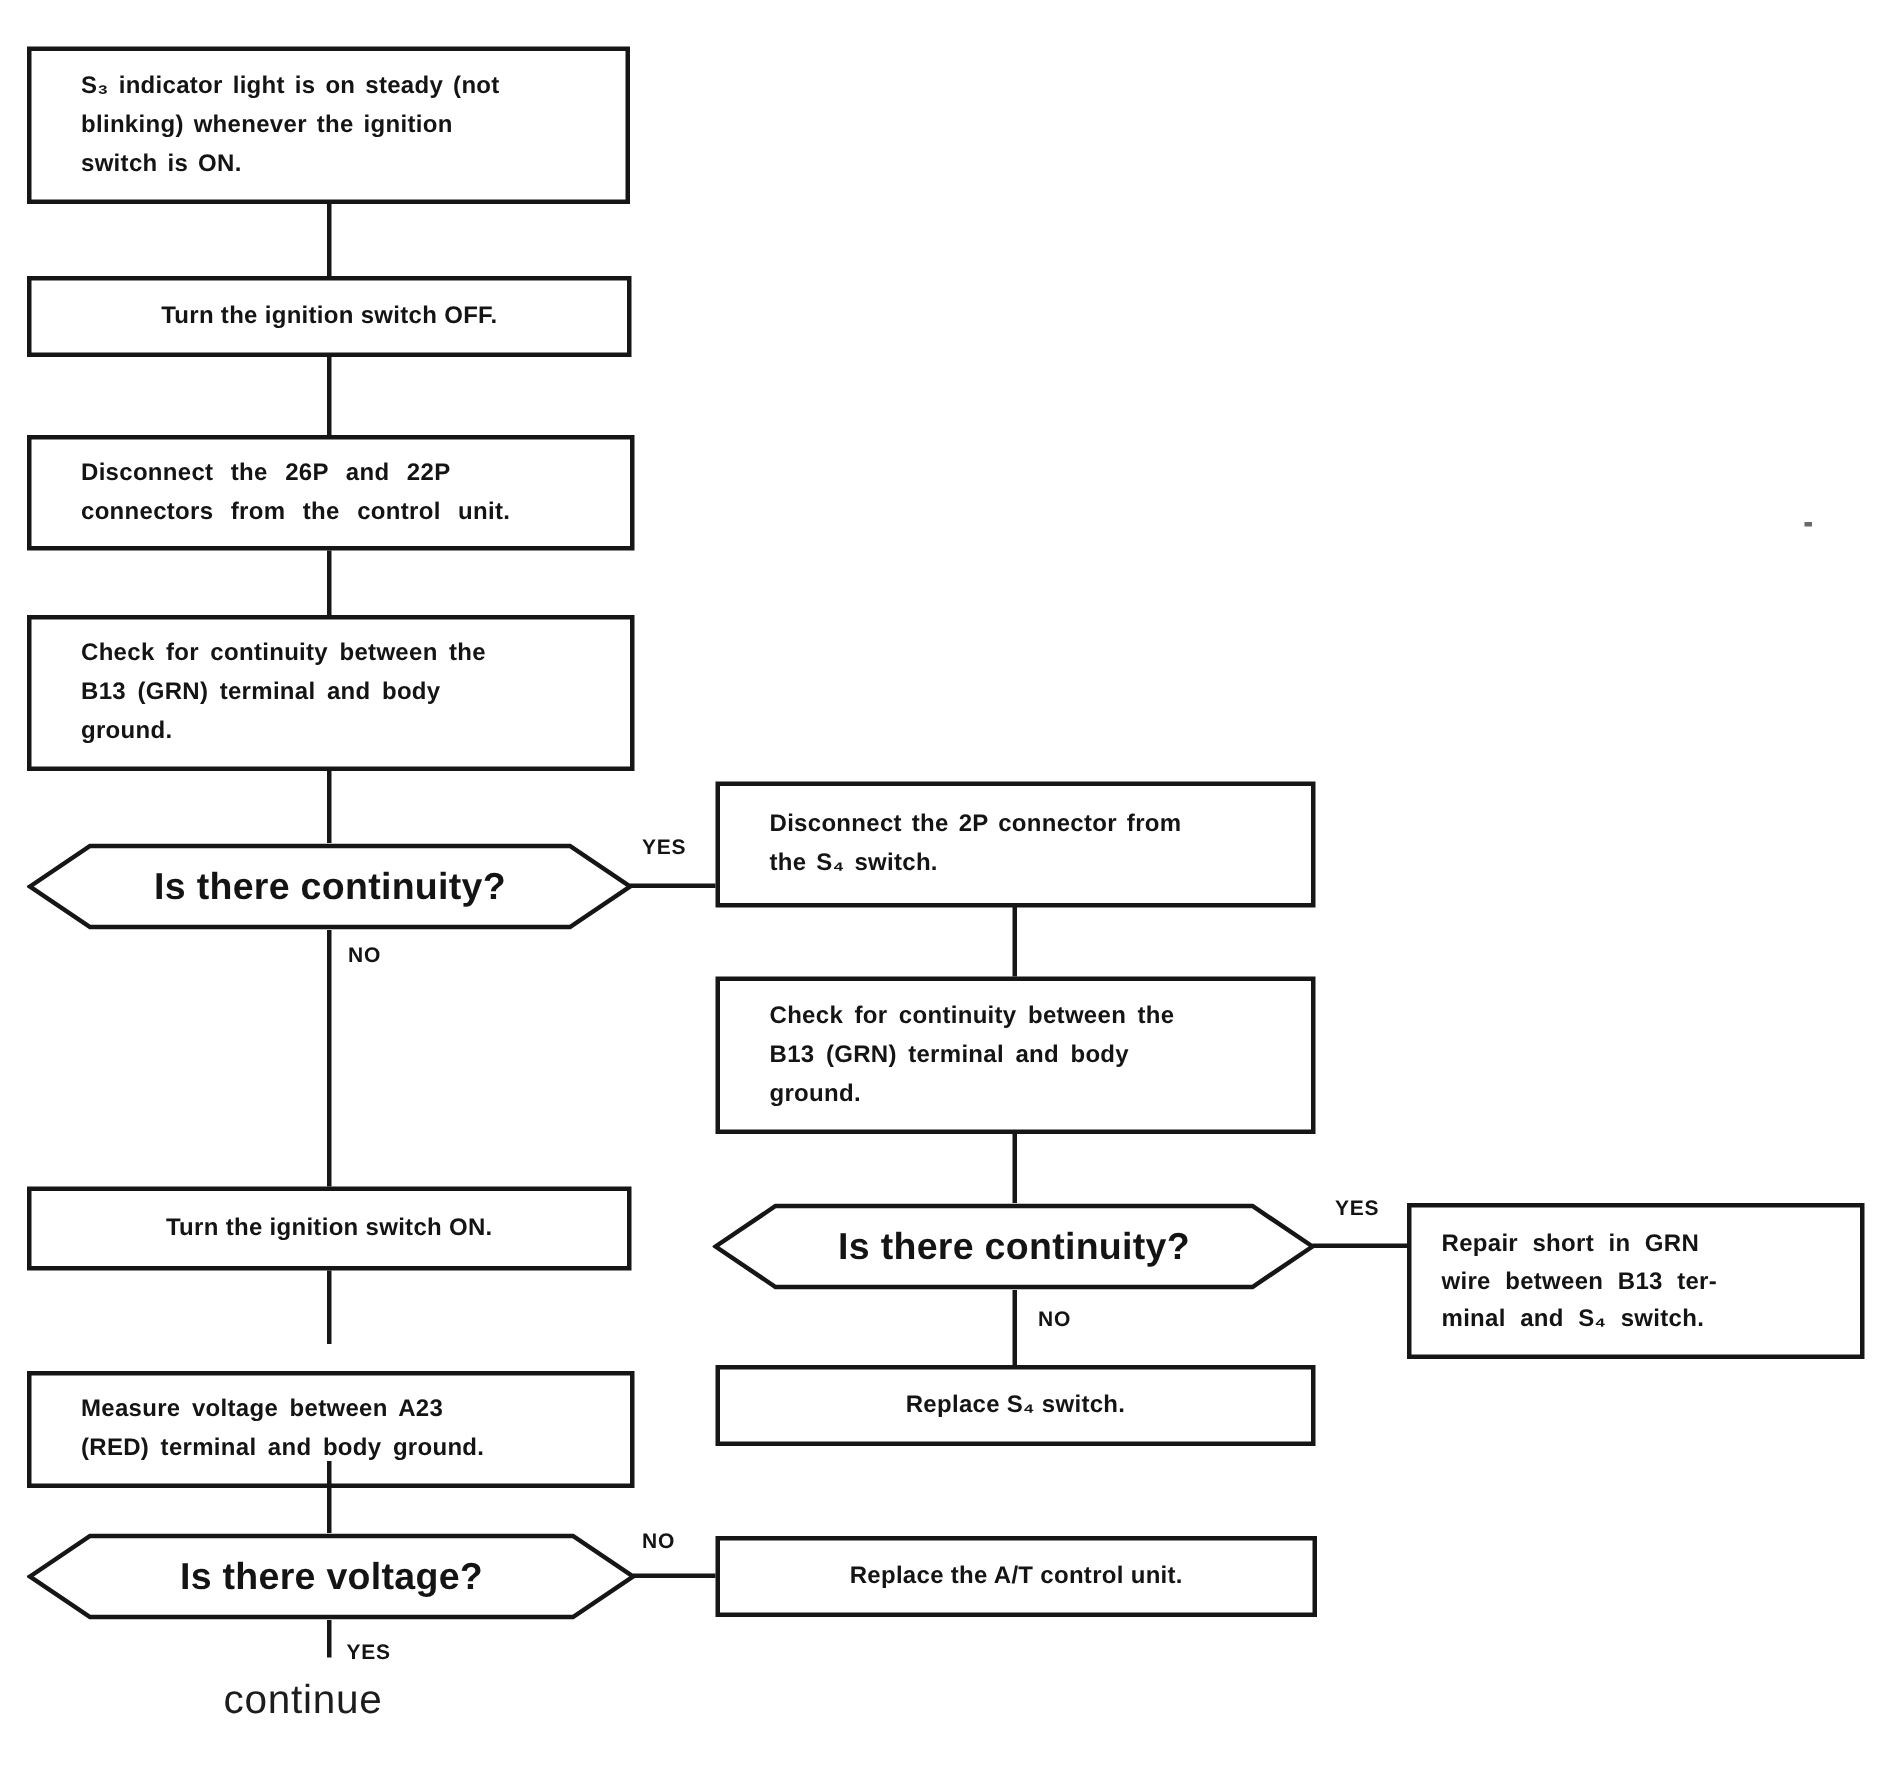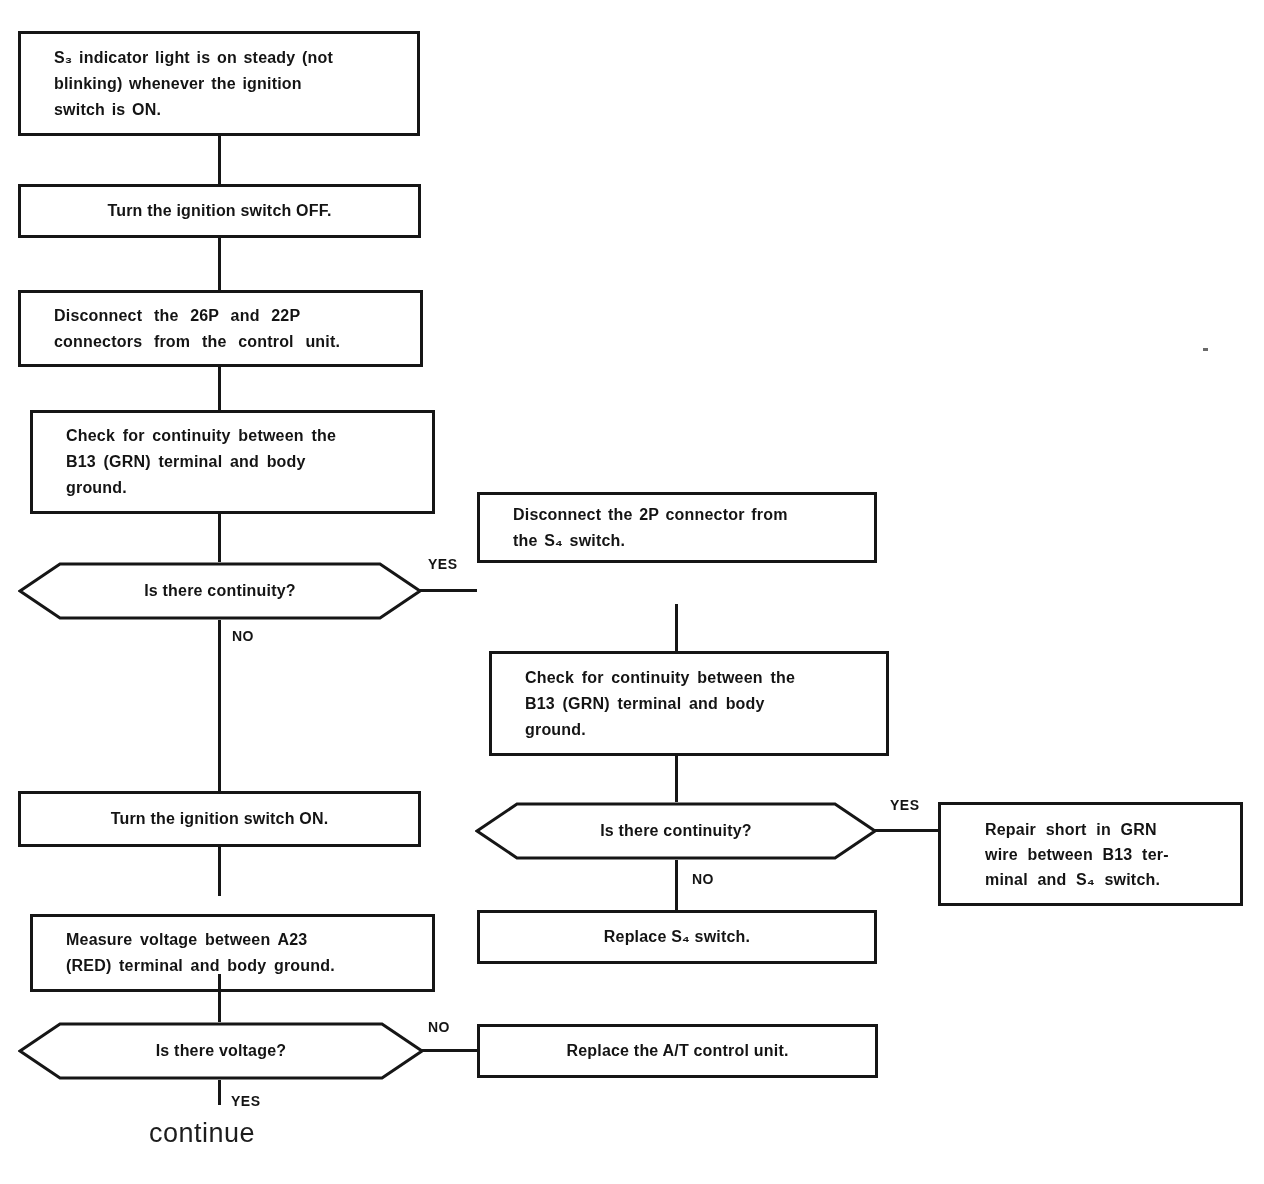--- a/index.html
+++ b/index.html
@@ -22,29 +22,29 @@
     justify-content: center;
     font-weight: bold;
     font-size: 16px;
     line-height: 26px;
     white-space: pre-line;
     letter-spacing: 0.2px;
   }
   .box.left   { align-items: flex-start; text-align: left; padding: 2px 10px 2px 33px; }
   .box.center { align-items: center; text-align: center; padding: 2px 8px; }
   .ws2 { word-spacing: 2px; }
-  .ws3 { word-spacing: 3px; margin-left: 12px; }
+  .ws3 { word-spacing: 3px; }
   .ws5 { word-spacing: 5px; }
   .ws7 { word-spacing: 7px; }
   .hex { position: absolute; }
   .hex svg { position: absolute; left: 0; top: 0; display: block; }
   .hex .hex-text {
     position: absolute; inset: 0;
     display: flex; align-items: center; justify-content: center;
-    font-weight: bold; font-size: 16px; letter-spacing: 0.2px;
+    font-weight: bold; font-size: 25px; letter-spacing: 0.2px;
   }
   .line { position: absolute; background: #161616; }
   .branch-label {
     position: absolute;
     font-weight: bold;
     font-size: 14px;
     letter-spacing: 0.5px;
   }
   .continue-text {
     position: absolute;
@@ -73,35 +73,35 @@
 B13 (GRN) terminal and body
 ground.</div>
 
   <div class="hex" style="left:18px;top:562px;width:404px;height:58px;">
     <svg width="404" height="58" viewBox="0 0 404 58">
       <polygon points="2,29 42,2 362,2 402,29 362,56 42,56" fill="#ffffff" stroke="#161616" stroke-width="3"></polygon>
     </svg>
     <div class="hex-text">Is there continuity?</div>
   </div>
 
-  <div class="box left ws2" style="left:477px;top:492px;width:400px;height:71px;">Disconnect the 2P connector from
+  <div class="box left ws2" style="left:477px;top:521px;width:400px;height:84px;">Disconnect the 2P connector from
 the S₄ switch.</div>
 
   <div class="box left ws3" style="left:477px;top:651px;width:400px;height:105px;">Check for continuity between the
 B13 (GRN) terminal and body
 ground.</div>
 
   <div class="hex" style="left:475px;top:802px;width:402px;height:58px;">
     <svg width="402" height="58" viewBox="0 0 402 58">
       <polygon points="2,29 42,2 360,2 400,29 360,56 42,56" fill="#ffffff" stroke="#161616" stroke-width="3"></polygon>
     </svg>
     <div class="hex-text">Is there continuity?</div>
   </div>
 
-  <div class="box left ws5" style="left:938px;top:802px;width:305px;height:104px;line-height:25px;padding-left:44px;">Repair short in GRN
+  <div class="box left ws5" style="left:938px;top:802px;width:305px;height:104px;line-height:25px;padding-left:20px;">Repair short in GRN
 wire between B13 ter-
 minal and S₄ switch.</div>
 
   <div class="box center" style="left:18px;top:791px;width:403px;height:56px;">Turn the ignition switch ON.</div>
 
   <div class="box center" style="left:477px;top:910px;width:400px;height:54px;">Replace S₄ switch.</div>
 
   <div class="box left ws3" style="left:18px;top:914px;width:405px;height:78px;">Measure voltage between A23
 (RED) terminal and body ground.</div>
 

